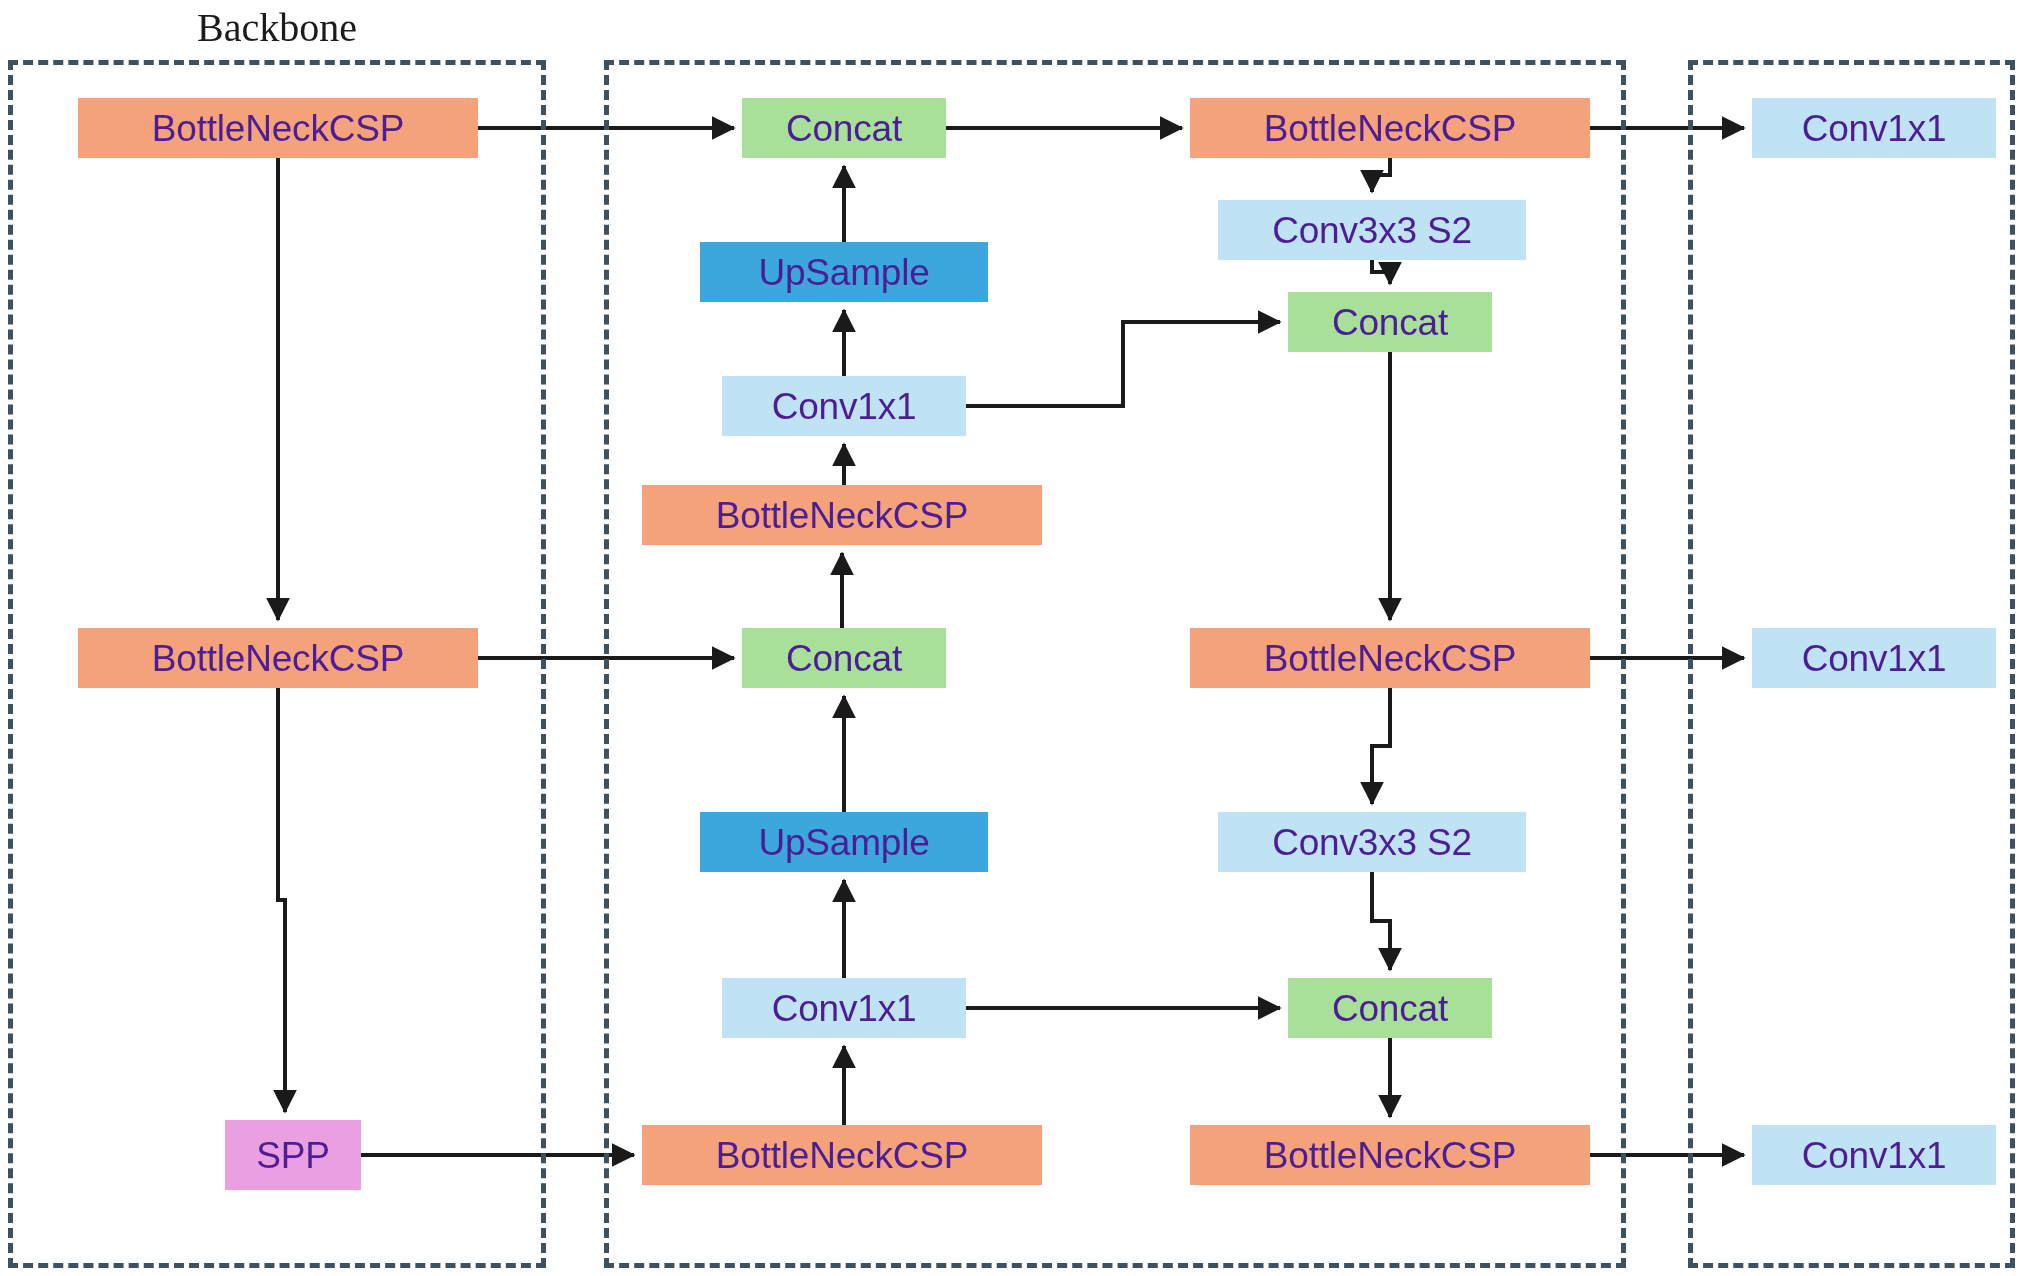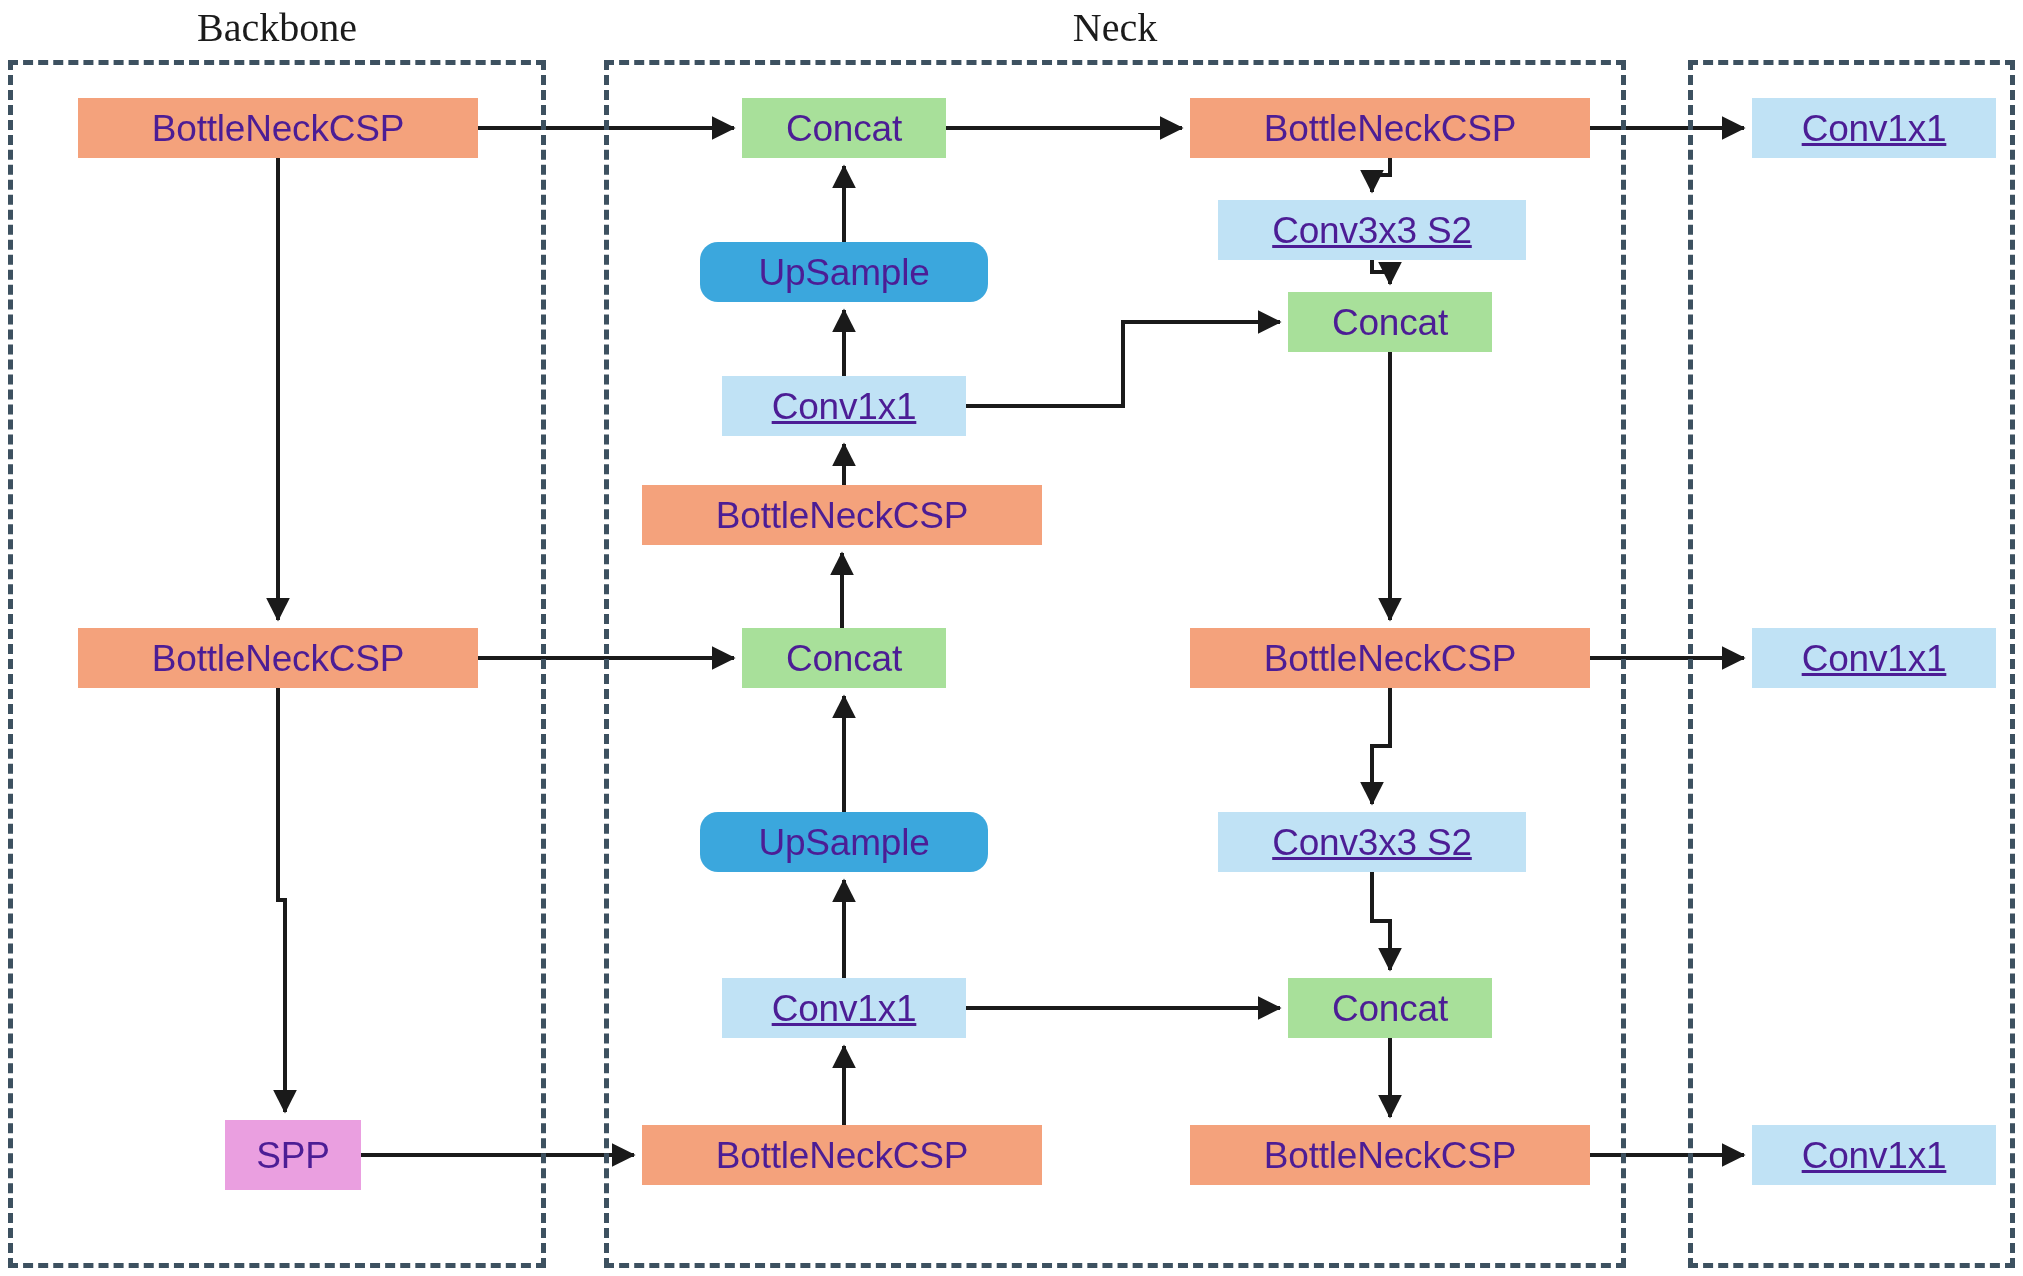--- a/index.html
+++ b/index.html
@@ -42,22 +42,22 @@
     justify-content: center;
     font-size: 37px;
     line-height: 1;
     color: #4c1d95;
     font-family: "Liberation Sans", sans-serif;
     white-space: nowrap;
     letter-spacing: -0.2px;
   }
   .node.bncsp  { background: #F4A27C; }
   .node.concat { background: #A8E09A; text-align: right; }
-  .node.conv   { background: #C0E2F5; text-decoration: underline; }
-  .node.upsmp  { background: #3BA7DD; border-radius: 18px; }
+  .node.conv   { background: #C0E2F5; }
+  .node.upsmp  { background: #3BA7DD; }
   .node.spp    { background: #EA9FE0; }
 
   
   #arrows {
     position: absolute;
     left: 0;
     top: 0;
     width: 2023px;
     height: 1276px;
     pointer-events: none;
@@ -94,21 +94,20 @@
       <polyline points="1390,352 1390,620" fill="none" stroke="#1a1a1a" stroke-width="4" stroke-linecap="butt" stroke-linejoin="miter" marker-end="url(#ah)"></polyline>
       <polyline points="1590,658 1744,658" fill="none" stroke="#1a1a1a" stroke-width="4" stroke-linecap="butt" stroke-linejoin="miter" marker-end="url(#ah)"></polyline>
       <polyline points="1390,688 1390,746 1372,746 1372,804" fill="none" stroke="#1a1a1a" stroke-width="4" stroke-linecap="butt" stroke-linejoin="miter" marker-end="url(#ah)"></polyline>
       <polyline points="1372,872 1372,921 1390,921 1390,970" fill="none" stroke="#1a1a1a" stroke-width="4" stroke-linecap="butt" stroke-linejoin="miter" marker-end="url(#ah)"></polyline>
       <polyline points="966,1008 1280,1008" fill="none" stroke="#1a1a1a" stroke-width="4" stroke-linecap="butt" stroke-linejoin="miter" marker-end="url(#ah)"></polyline>
       <polyline points="1390,1038 1390,1117" fill="none" stroke="#1a1a1a" stroke-width="4" stroke-linecap="butt" stroke-linejoin="miter" marker-end="url(#ah)"></polyline>
       <polyline points="1590,1155 1744,1155" fill="none" stroke="#1a1a1a" stroke-width="4" stroke-linecap="butt" stroke-linejoin="miter" marker-end="url(#ah)"></polyline>
     </svg>
 
   <div class="section-title" style="left:8px; top:4px; width:538px;">Backbone</div>
-  <div class="section-title" style="left:604px; top:4px; width:1022px;">Neck</div>
 
   <div class="group-box" style="left:8px; top:60px; width:538px; height:1208px;"></div>
   <div class="group-box" style="left:604px; top:60px; width:1022px; height:1208px;"></div>
   <div class="group-box" style="left:1688px; top:60px; width:327px; height:1208px;"></div>
 
   <div id="nodes">
       <div class="node bncsp" style="left: 78px; top: 98px; width: 400px; height: 60px;">
         <span>BottleNeckCSP</span>
       </div>
       <div class="node bncsp" style="left: 78px; top: 628px; width: 400px; height: 60px;">

